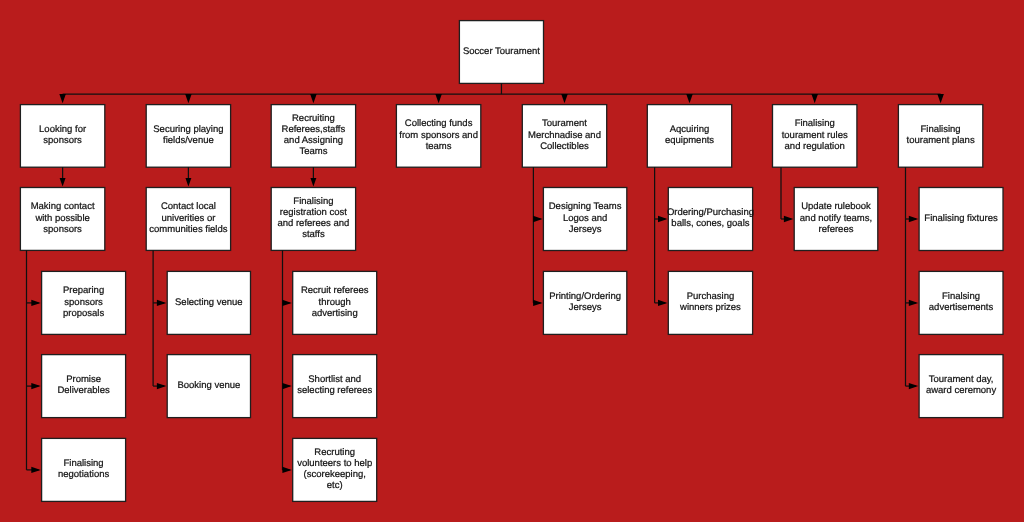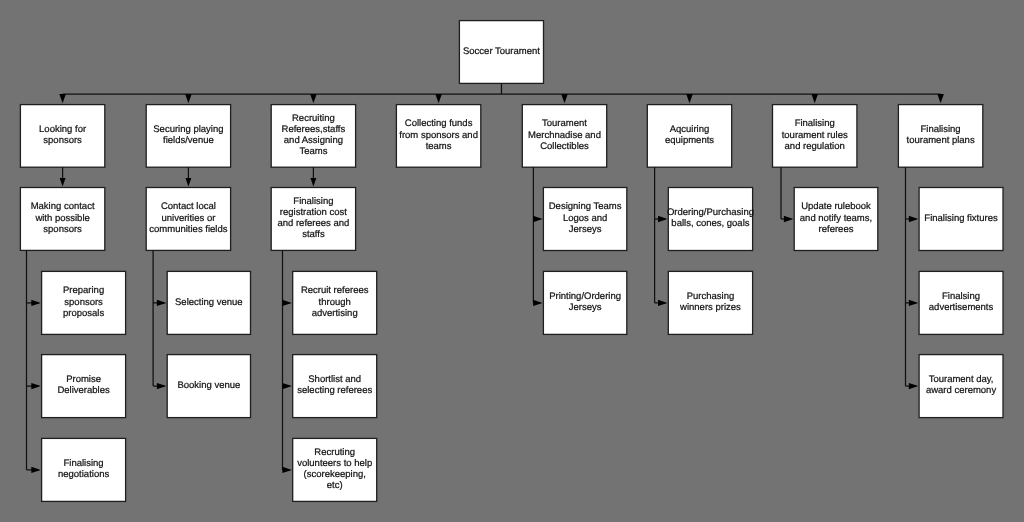--- a/index.html
+++ b/index.html
@@ -5,21 +5,21 @@
 <style>
   html,body{margin:0;padding:0;background:#ffffff;-webkit-font-smoothing:antialiased;-moz-osx-font-smoothing:grayscale;text-rendering:geometricPrecision;}
   body{width:1024px;height:522px;overflow:hidden;}
   #page{position:relative;width:1024px;height:522px;background:#ffffff;overflow:hidden;}
   #wbs{position:absolute;left:0;top:0;will-change:transform;transform:translateZ(0);}
   .nodebox{fill:#ffffff;stroke:#1f1f1f;stroke-width:1.3;}
   .conn{stroke:#101010;stroke-width:1.25;fill:none;stroke-linecap:butt;}
   .arrow{fill:#000000;stroke:none;}
   text.lbl{font-family:"Liberation Sans",sans-serif;font-size:9.5px;fill:#111111;text-anchor:middle;stroke:#111111;stroke-width:0.22;paint-order:stroke;}
 </style>
-<style>#page{background:#737373;}.nodebox{fill:#ffffff;stroke:#1f1f1f;}.conn{stroke:#101010;}.arrow{fill:#000000;}text.lbl{fill:#111111;stroke:#111111;}</style></head>
+<style>#page{background:#b91c1c;}.nodebox{fill:#ffffff;stroke:#1f1f1f;}.conn{stroke:#101010;}.arrow{fill:#000000;}text.lbl{fill:#111111;stroke:#111111;}</style></head>
 <body>
 
 <div id="page">
   <svg id="wbs" width="1024" height="522" viewBox="0 0 1024 522">
       <g>
         <rect x="459.4" y="20.6" width="84.1" height="62.8" class="nodebox"></rect>
         <text x="501.45" y="53.60" class="lbl">Soccer Tourament</text>
       </g>
       <line x1="501.45" y1="83.4" x2="501.45" y2="94.15" class="conn"></line>
       <line x1="62.6" y1="94.15" x2="940.6" y2="94.15" class="conn"></line>

